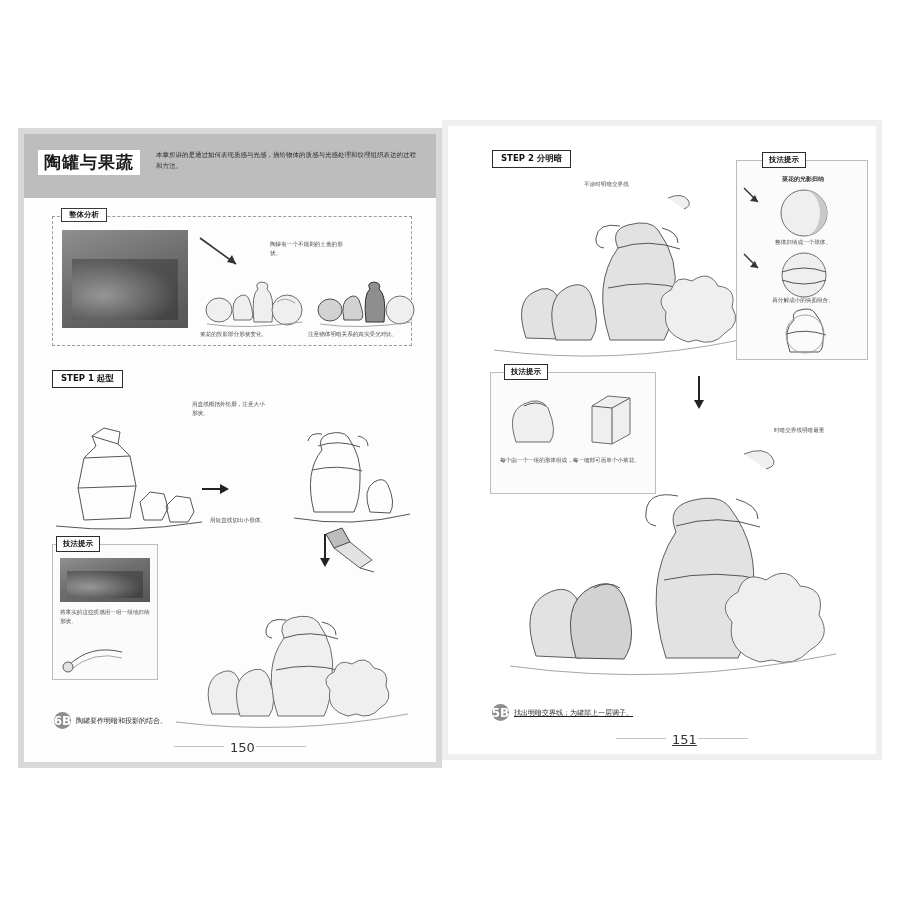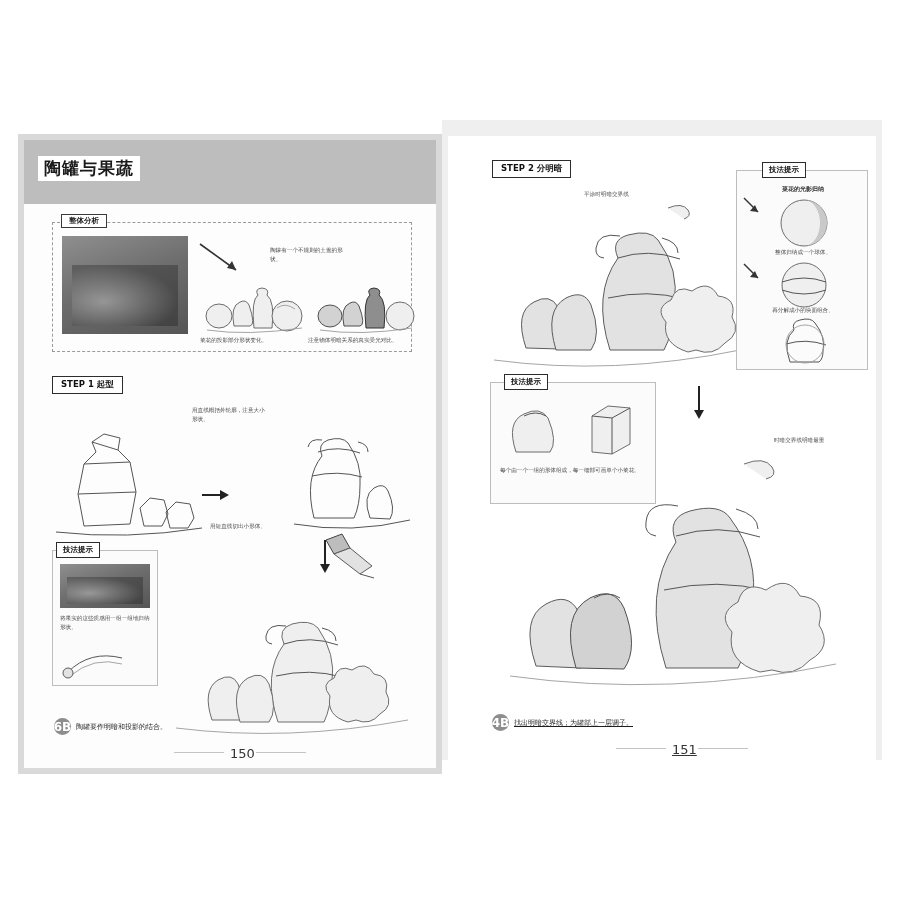--- a/index.html
+++ b/index.html
@@ -24,21 +24,21 @@
     position: absolute;
     left: 18px;
     top: 120px;
     width: 864px;
     height: 640px;
     background: #ffffff;
   }
   
   .page-left {
     position: absolute;
-    left: 0; top: 14px;
+    left: 0; top: 8px;
     width: 424px; height: 640px;
     background: #d9d9d9;
     box-sizing: border-box;
   }
   .page-left-inner {
     position: absolute;
     left: 6px; top: 6px;
     width: 412px; height: 628px;
     background: #fdfdfd;
     overflow: hidden;
@@ -46,21 +46,21 @@
   
   .page-right {
     position: absolute;
     left: 424px; top: 0;
     width: 440px; height: 640px;
     background: #efefef;
     box-sizing: border-box;
   }
   .page-right-inner {
     position: absolute;
-    left: 6px; top: 16px;
+    left: 6px; top: 6px;
     width: 428px; height: 628px;
     background: #ffffff;
     overflow: hidden;
   }
   
   .left-header {
     position: absolute;
     left: 0; top: 0;
     width: 412px; height: 64px;
     background: #bdbdbd;
@@ -227,20 +227,21 @@
 <body>
 
 <div class="page-wrap">
   <div class="spread">
 
     <div class="page-left">
       <div class="page-left-inner">
 
         <div class="left-header"></div>
         <div class="chapter-title">陶罐与果蔬</div>
+        <div class="chapter-intro">本章所讲的是通过如何表现质感与光感，描绘物体的质感与光感处理和纹理组织表达的过程和方法。</div>
 
         <div class="panel" style="left:28px; top:82px; width:360px; height:130px;">
           <div class="panel-tab">整体分析</div>
         </div>
 
         <div class="photo" style="left:38px; top:96px; width:126px; height:98px;"></div>
 
         <svg class="sketch" style="left:172px; top:100px;" width="60" height="40">
           <path d="M4,4 L40,30" stroke="#333" stroke-width="1.6" fill="none"></path>
           <path d="M40,30 L31,28 L36,21 Z" fill="#333"></path>
@@ -410,21 +411,21 @@
           <path class="sk-fillA" d="M236,32 q20,-8 28,3 q6,9 -6,12"></path>
           <path class="sk-fillB" d="M28,234 q-16,-48 10,-62 q22,-12 32,7 q16,38 3,57 z"></path>
           <path class="sk-fillC" d="M68,236 q-16,-54 14,-70 q24,-12 34,10 q15,40 0,61 z"></path>
           <path class="sk-line" d="M86,166 q14,-8 26,0"></path>
           <path class="sk-fillA" d="M252,240 q-34,-10 -28,-40 q-16,-18 6,-30 q6,-22 28,-12 q22,-16 34,6 q26,2 19,29 q14,22 -9,35 q-16,18 -38,10 z"></path>
           <path class="sk-light" d="M2,244 q160,22 326,-12"></path>
         </svg>
 
         <div class="handnote" style="left:326px; top:300px; width:78px;">时暗交界线明暗最重</div>
 
-        <div class="pencil-badge" style="left:44px; top:578px;">4B</div>
+        <div class="pencil-badge" style="left:44px; top:578px;">5B</div>
         <div class="badge-caption" style="left:66px; top:582px;text-decoration:underline;">找出明暗交界线；为罐部上一层调子。</div>
 
         <div class="pagenum-rule" style="left:168px; top:612px; width:50px;"></div>
         <div class="pagenum" style="left:224px; top:606px;text-decoration:underline;">151</div>
         <div class="pagenum-rule" style="left:250px; top:612px; width:50px;"></div>
       </div>
     </div>
 
   </div>
 </div>

